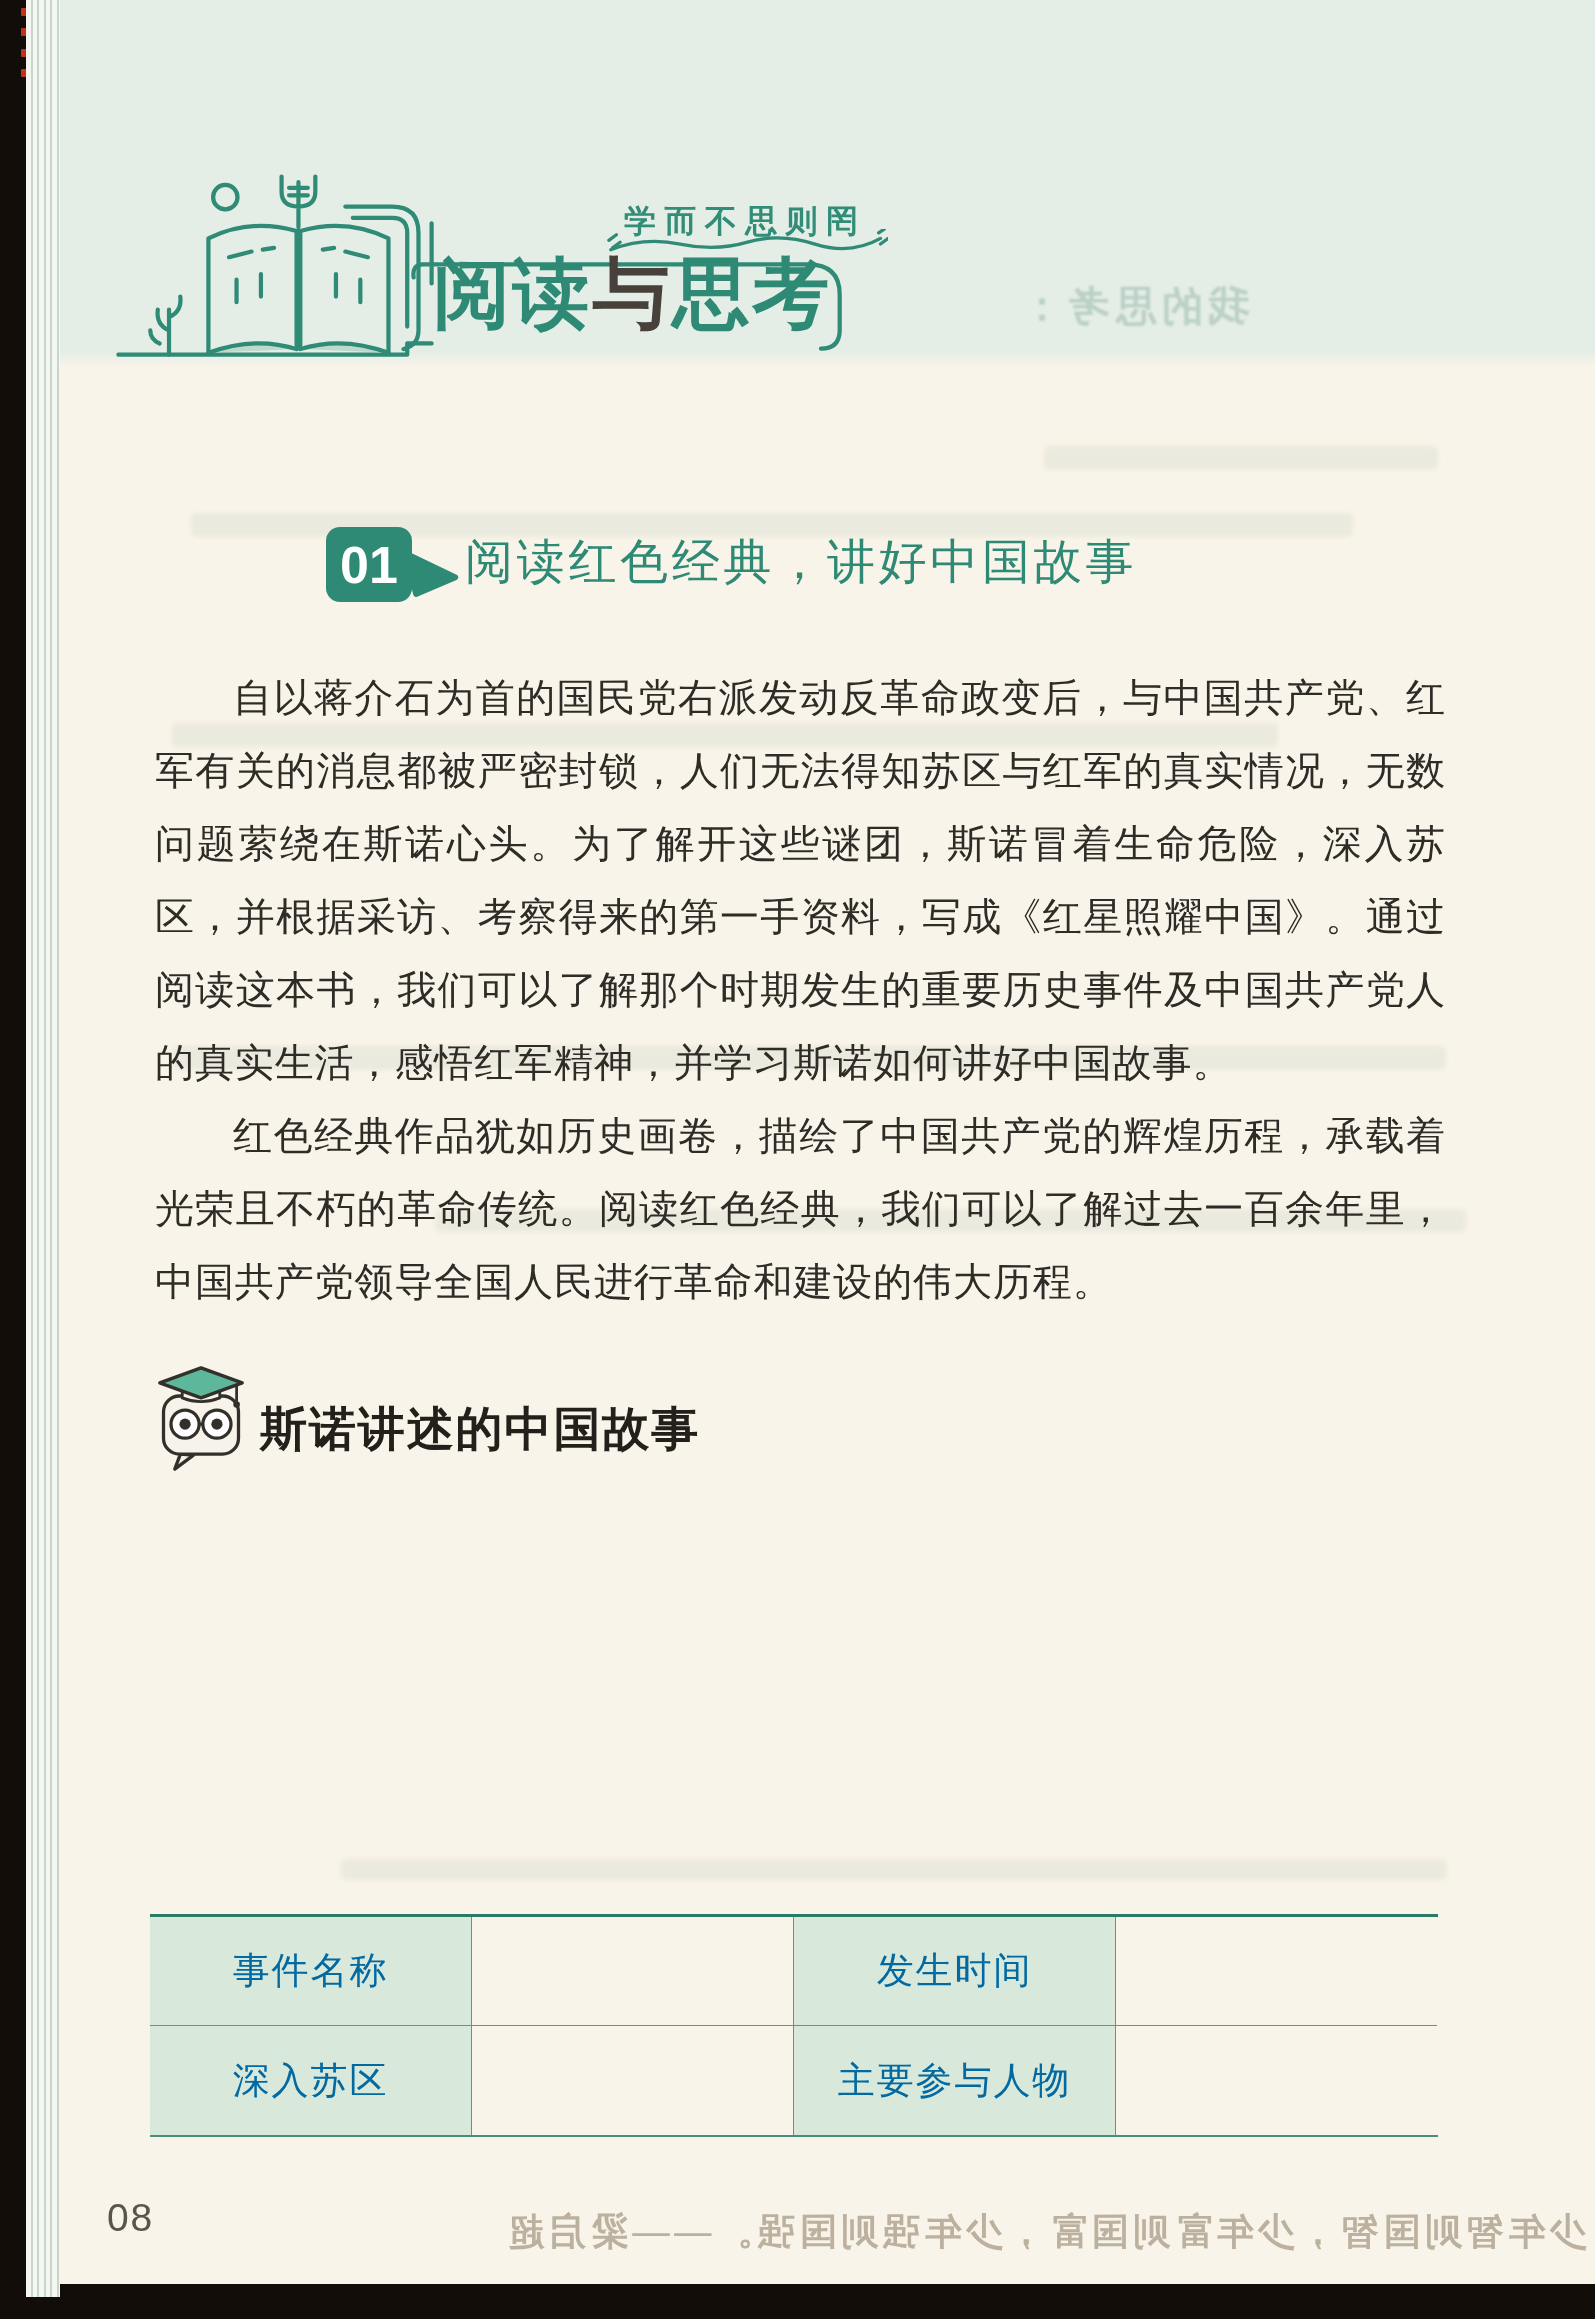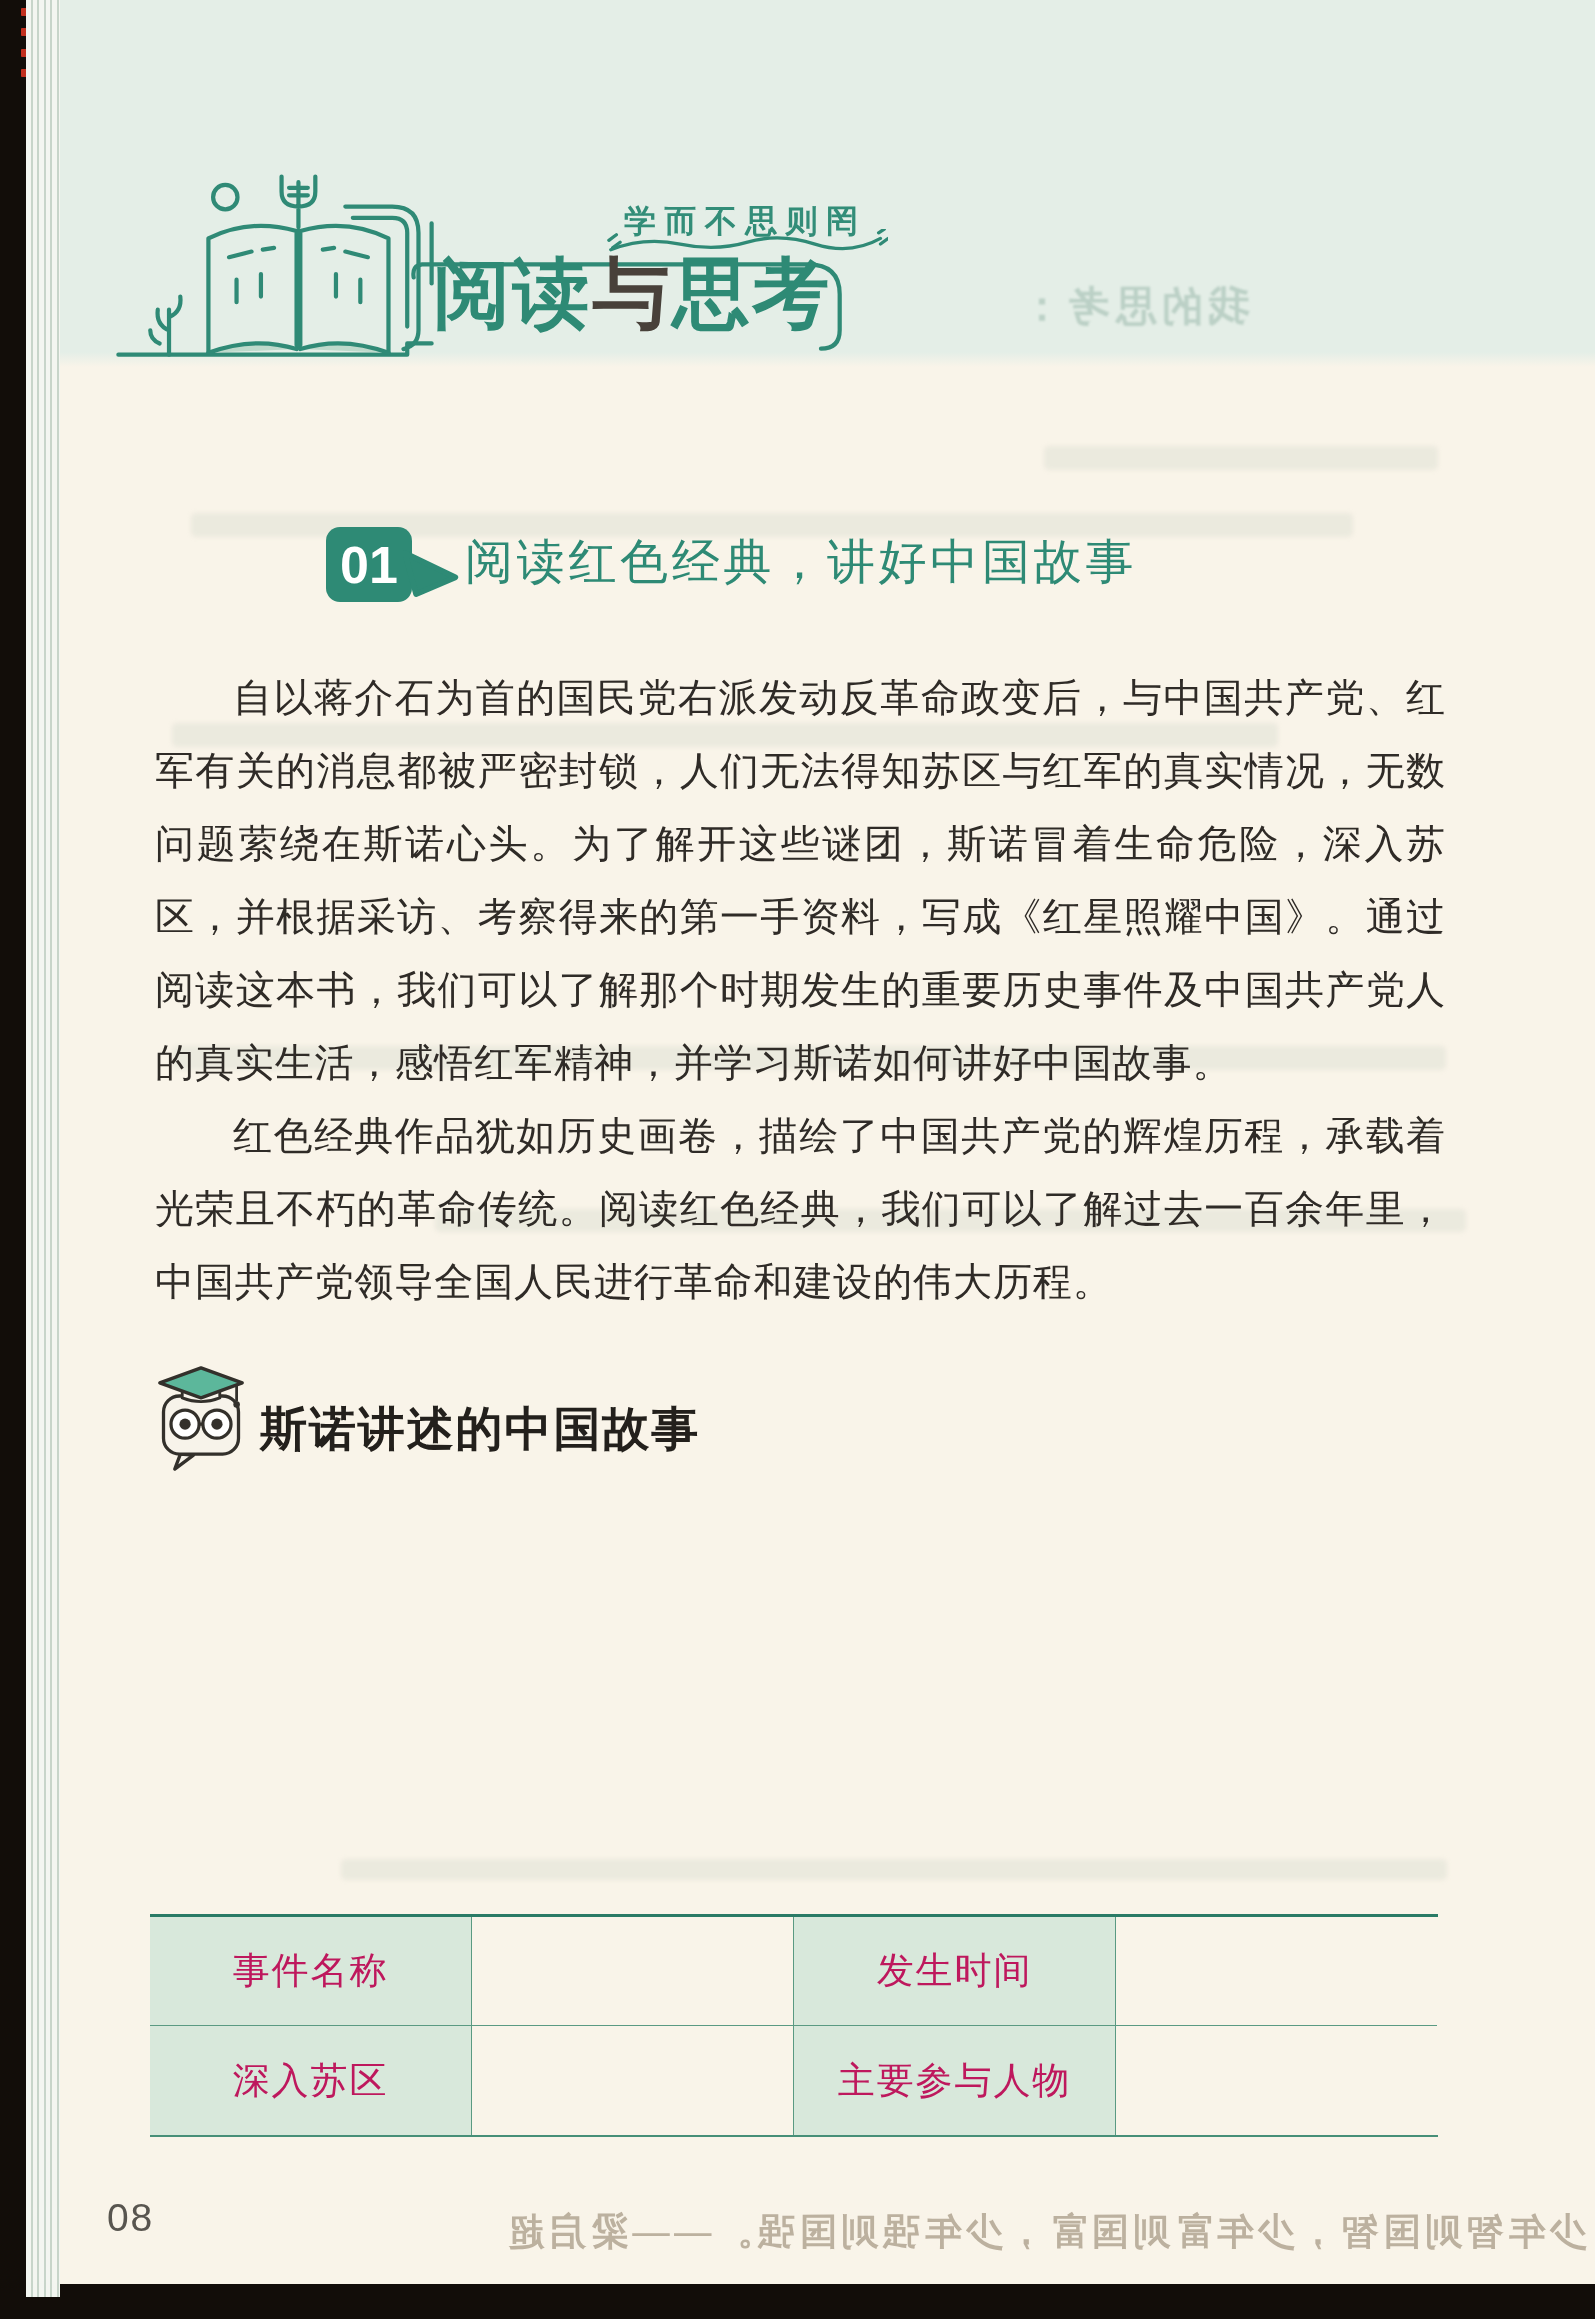--- a/index.html
+++ b/index.html
@@ -36,21 +36,21 @@
   p.body-text{margin:0;font-size:39px;line-height:73px;color:#2f2b27;text-align:justify;
               text-indent:2em;letter-spacing:0.9px;}
   
   .owl{position:absolute;left:96px;top:1366px;}
   .sub-title{position:absolute;left:200px;top:1398px;font-family:"Liberation Sans","DejaVu Sans",sans-serif;
              font-size:47px;font-weight:800;letter-spacing:1.9px;color:#23201c;}
   
   .tbl{position:absolute;left:90px;top:1914px;width:1288px;display:grid;
        grid-template-columns:322px 322px 322px 321px;grid-template-rows:109px 109px;
        border-top:3.7px solid #2a7b66;border-bottom:2.8px solid #478f78;}
-  .cell{display:flex;align-items:center;justify-content:center;font-size:37px;color:#be185d;
+  .cell{display:flex;align-items:center;justify-content:center;font-size:37px;color:#0369a1;
         letter-spacing:1.9px;}
   .cell.green{background:#d8e8db;}
   .cell.vline{border-right:1.9px solid #5a9a82;}
   .row1{border-bottom:1.9px solid #5a9a82;}
   
   .pagenum{position:absolute;left:47px;top:2196px;font-family:"Liberation Sans","DejaVu Sans",sans-serif;
            font-size:39px;letter-spacing:1.9px;color:#58554f;}
   
   .bleed{position:absolute;transform:scaleX(-1);pointer-events:none;}
   .bleed-top{left:956px;top:279px;font-size:41px;font-weight:700;letter-spacing:5.6px;

